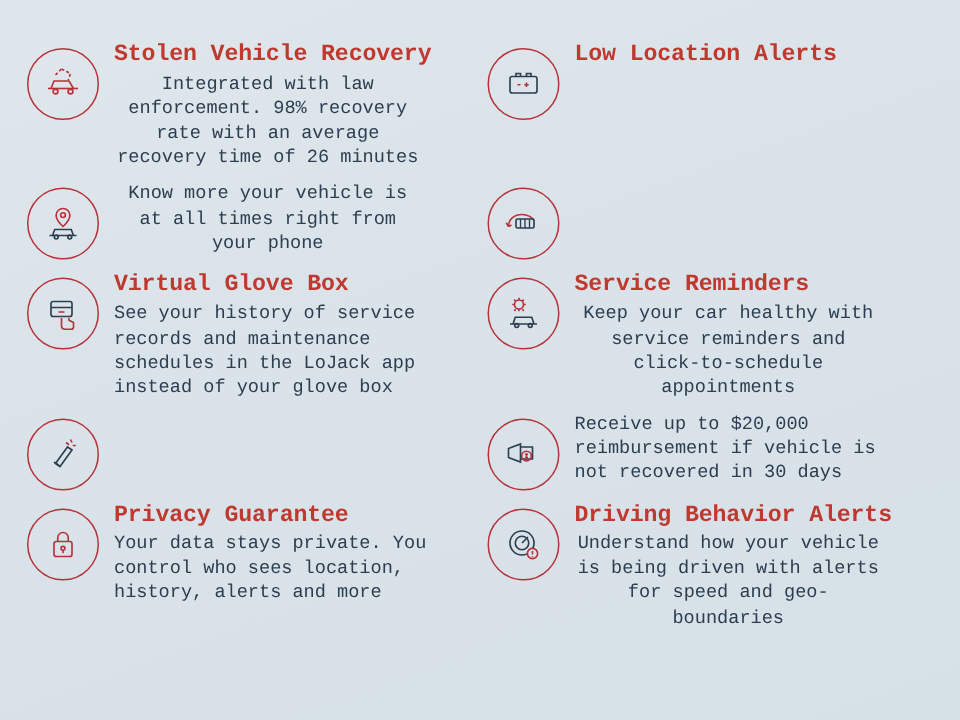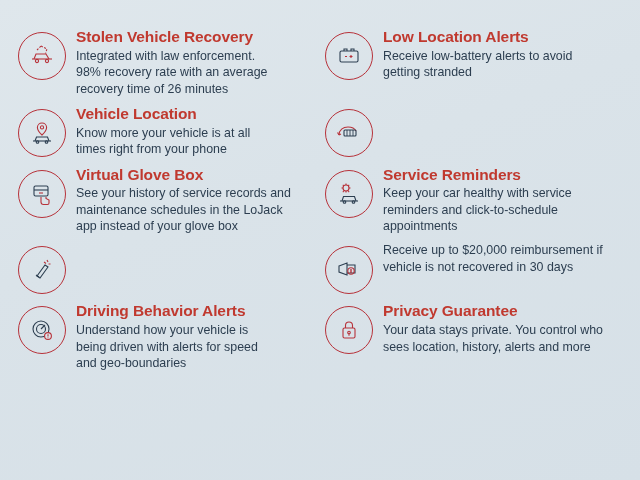--- a/index.html
+++ b/index.html
@@ -13,20 +13,21 @@
     background: #dce5ea;
     font-family: "Liberation Sans", sans-serif;
   }
   .page {
     position: relative;
     width: 640px;
     height: 480px;
     background: linear-gradient(160deg, #dfe7ec 0%, #dae3e9 40%, #d6e0e7 100%);
     box-sizing: border-box;
     padding: 28px 18px 18px 18px;
+    font-family: Liberation Mono, monospace;
   }
   .grid {
     display: grid;
     grid-template-columns: 1fr 1fr;
     column-gap: 10px;
     row-gap: 6px;
   }
   .feature {
     display: flex;
     align-items: flex-start;
@@ -60,21 +61,21 @@
     margin: 0 0 2px 0;
     letter-spacing: -0.1px;
   }
   .f-desc {
     color: #2c3e50;
     font-size: 12.4px;
     line-height: 1.32;
     margin: 0;
   }
   
-  .col-left .f-desc { max-width: 205px; }
+  .col-left .f-desc { max-width: 205px; text-align: center; }
   .col-right .f-desc { max-width: 222px; }
 </style>
 </head>
 <body>
 
 <div class="page">
   <div class="grid">
 
     <div class="feature col-left">
       <div class="icon-wrap">
@@ -96,37 +97,35 @@
     <div class="feature col-right">
       <div class="icon-wrap">
         <svg width="28" height="28" viewBox="0 0 28 28" fill="none" stroke="#2c3e50" stroke-width="1.1">
           <rect x="5" y="9" width="18" height="11" rx="1.5"></rect>
           <path d="M9 9V7h3v2M16 9V7h3v2"></path>
           <path d="M10 14.5h2M16 13v3M14.5 14.5h3" stroke="#b7323a"></path>
         </svg>
       </div>
       <div class="texts">
         <p class="f-title">Low Location Alerts</p>
-        <p class="f-desc">Receive low-battery alerts to avoid getting stranded</p>
       </div>
     </div>
 
     <div class="feature col-left">
       <div class="icon-wrap">
         <svg width="28" height="28" viewBox="0 0 28 28" fill="none" stroke="#b7323a" stroke-width="1.1">
           <path d="M14 4c-2.6 0-4.6 2-4.6 4.5 0 3.3 4.6 7.5 4.6 7.5s4.6-4.2 4.6-7.5C18.6 6 16.6 4 14 4z"></path>
           <circle cx="14" cy="8.4" r="1.6"></circle>
           <path d="M5 22h18" stroke="#2c3e50"></path>
           <path d="M7 22l1.5-4h11l1.5 4" stroke="#2c3e50"></path>
           <circle cx="9.5" cy="23" r="1.3" stroke="#2c3e50"></circle>
           <circle cx="18.5" cy="23" r="1.3" stroke="#2c3e50"></circle>
         </svg>
       </div>
       <div class="texts">
-        <p class="f-title">Vehicle Location</p>
         <p class="f-desc">Know more your vehicle is at all times right from your phone</p>
       </div>
     </div>
 
     <div class="feature col-right">
       <div class="icon-wrap">
         <svg width="30" height="28" viewBox="0 0 30 28" fill="none" stroke="#b7323a" stroke-width="1.1">
           <path d="M5 16c0-5 4-8 9-8 4 0 7 2 8 4"></path>
           <path d="M5 16l-1.5-2.5M5 16l2-1"></path>
           <rect x="10" y="11" width="12" height="6" rx="1" stroke="#2c3e50"></rect>
@@ -186,45 +185,45 @@
           <path d="M13 9h8v8h-8"></path>
           <circle cx="17" cy="15" r="3.2" stroke="#b7323a"></circle>
           <path d="M17 13v4M16 14h2M16 16h2" stroke="#b7323a" stroke-width="0.9"></path>
         </svg>
       </div>
       <div class="texts">
         <p class="f-desc">Receive up to $20,000 reimbursement if vehicle is not recovered in 30 days</p>
       </div>
     </div>
 
+    <div class="feature col-right">
+      <div class="icon-wrap">
+        <svg width="28" height="28" viewBox="0 0 28 28" fill="none" stroke="#b7323a" stroke-width="1.1">
+          <rect x="8" y="12" width="12" height="10" rx="1.5"></rect>
+          <path d="M10.5 12V9.5a3.5 3.5 0 017 0V12"></path>
+          <circle cx="14" cy="16.5" r="1.3"></circle>
+          <path d="M14 17.8v2"></path>
+        </svg>
+      </div>
+      <div class="texts">
+        <p class="f-title">Privacy Guarantee</p>
+        <p class="f-desc">Your data stays private. You control who sees location, history, alerts and more</p>
+      </div>
+    </div>
+
     <div class="feature col-left">
       <div class="icon-wrap">
         <svg width="28" height="28" viewBox="0 0 28 28" fill="none" stroke="#2c3e50" stroke-width="1.1">
           <circle cx="13" cy="13" r="8"></circle>
           <circle cx="13" cy="13" r="4.5"></circle>
           <path d="M13 13l4-4"></path>
           <circle cx="20" cy="20" r="3.4" stroke="#b7323a" fill="#dce5ea"></circle>
           <path d="M20 18.3v2.3M20 21.6v.5" stroke="#b7323a"></path>
         </svg>
       </div>
       <div class="texts">
         <p class="f-title">Driving Behavior Alerts</p>
         <p class="f-desc">Understand how your vehicle is being driven with alerts for speed and geo-boundaries</p>
       </div>
     </div>
 
-    <div class="feature col-right">
-      <div class="icon-wrap">
-        <svg width="28" height="28" viewBox="0 0 28 28" fill="none" stroke="#b7323a" stroke-width="1.1">
-          <rect x="8" y="12" width="12" height="10" rx="1.5"></rect>
-          <path d="M10.5 12V9.5a3.5 3.5 0 017 0V12"></path>
-          <circle cx="14" cy="16.5" r="1.3"></circle>
-          <path d="M14 17.8v2"></path>
-        </svg>
-      </div>
-      <div class="texts">
-        <p class="f-title">Privacy Guarantee</p>
-        <p class="f-desc">Your data stays private. You control who sees location, history, alerts and more</p>
-      </div>
-    </div>
-
   </div>
 </div>
 
 </body></html>

